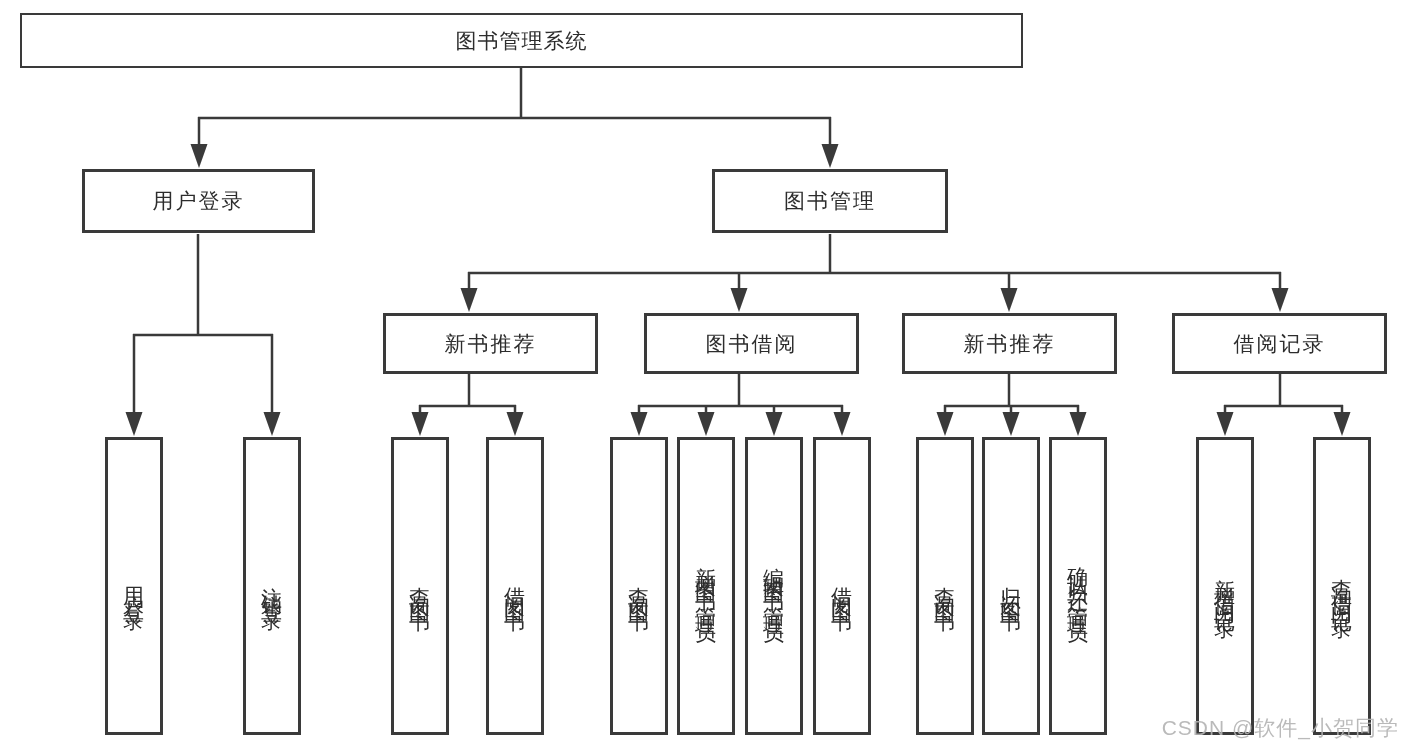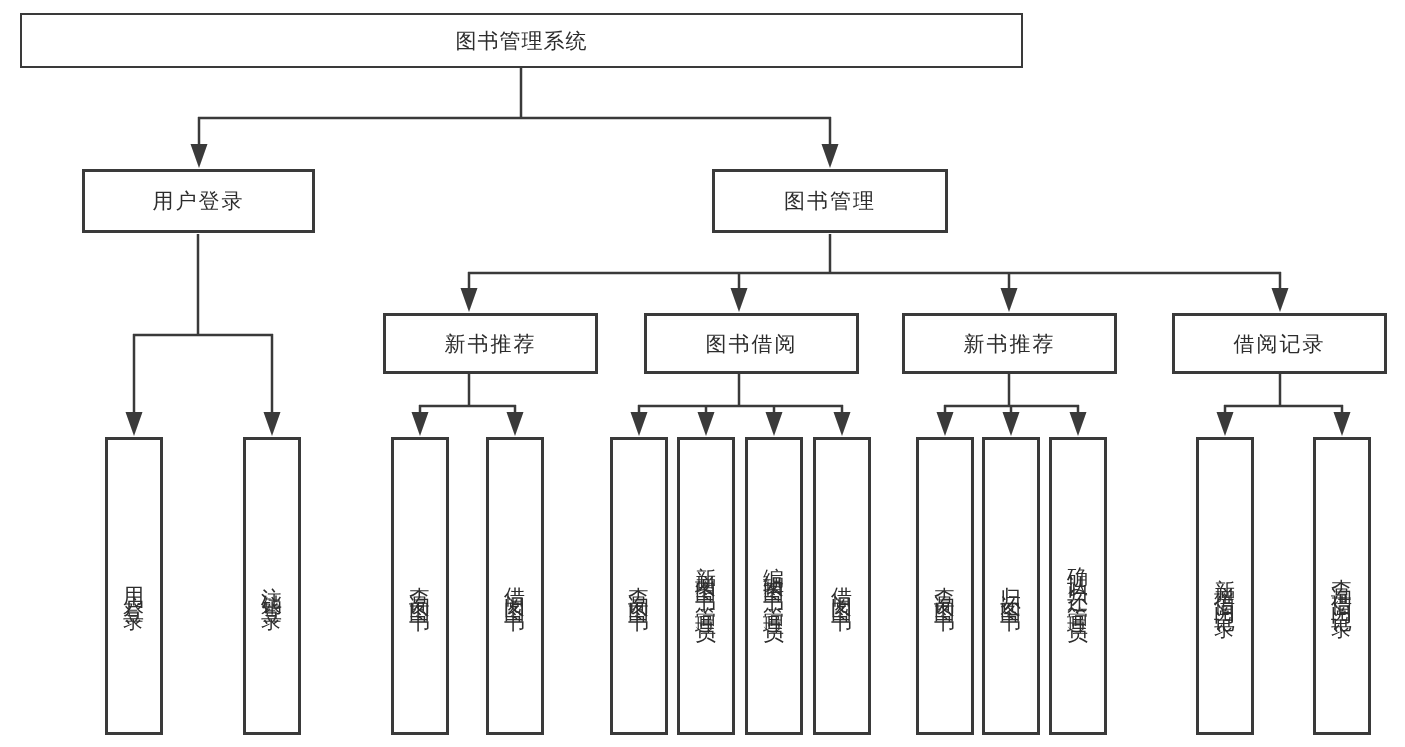--- a/index.html
+++ b/index.html
@@ -136,14 +136,15 @@
   <div class="box leaf" style="left:745px;">编辑图书（管理员）</div>
   <div class="box leaf" style="left:813px;">借阅图书</div>
 
   <div class="box leaf" style="left:916px;">查询图书</div>
   <div class="box leaf" style="left:982px;">归还图书</div>
   <div class="box leaf" style="left:1049px;">确认归还（管理员）</div>
 
   <div class="box leaf" style="left:1196px;">新增借阅记录</div>
   <div class="box leaf" style="left:1313px;">查询借阅记录</div>
 
+  <div class="watermark">CSDN @软件_小贺同学</div>
 
 </div>
 
 </body></html>

